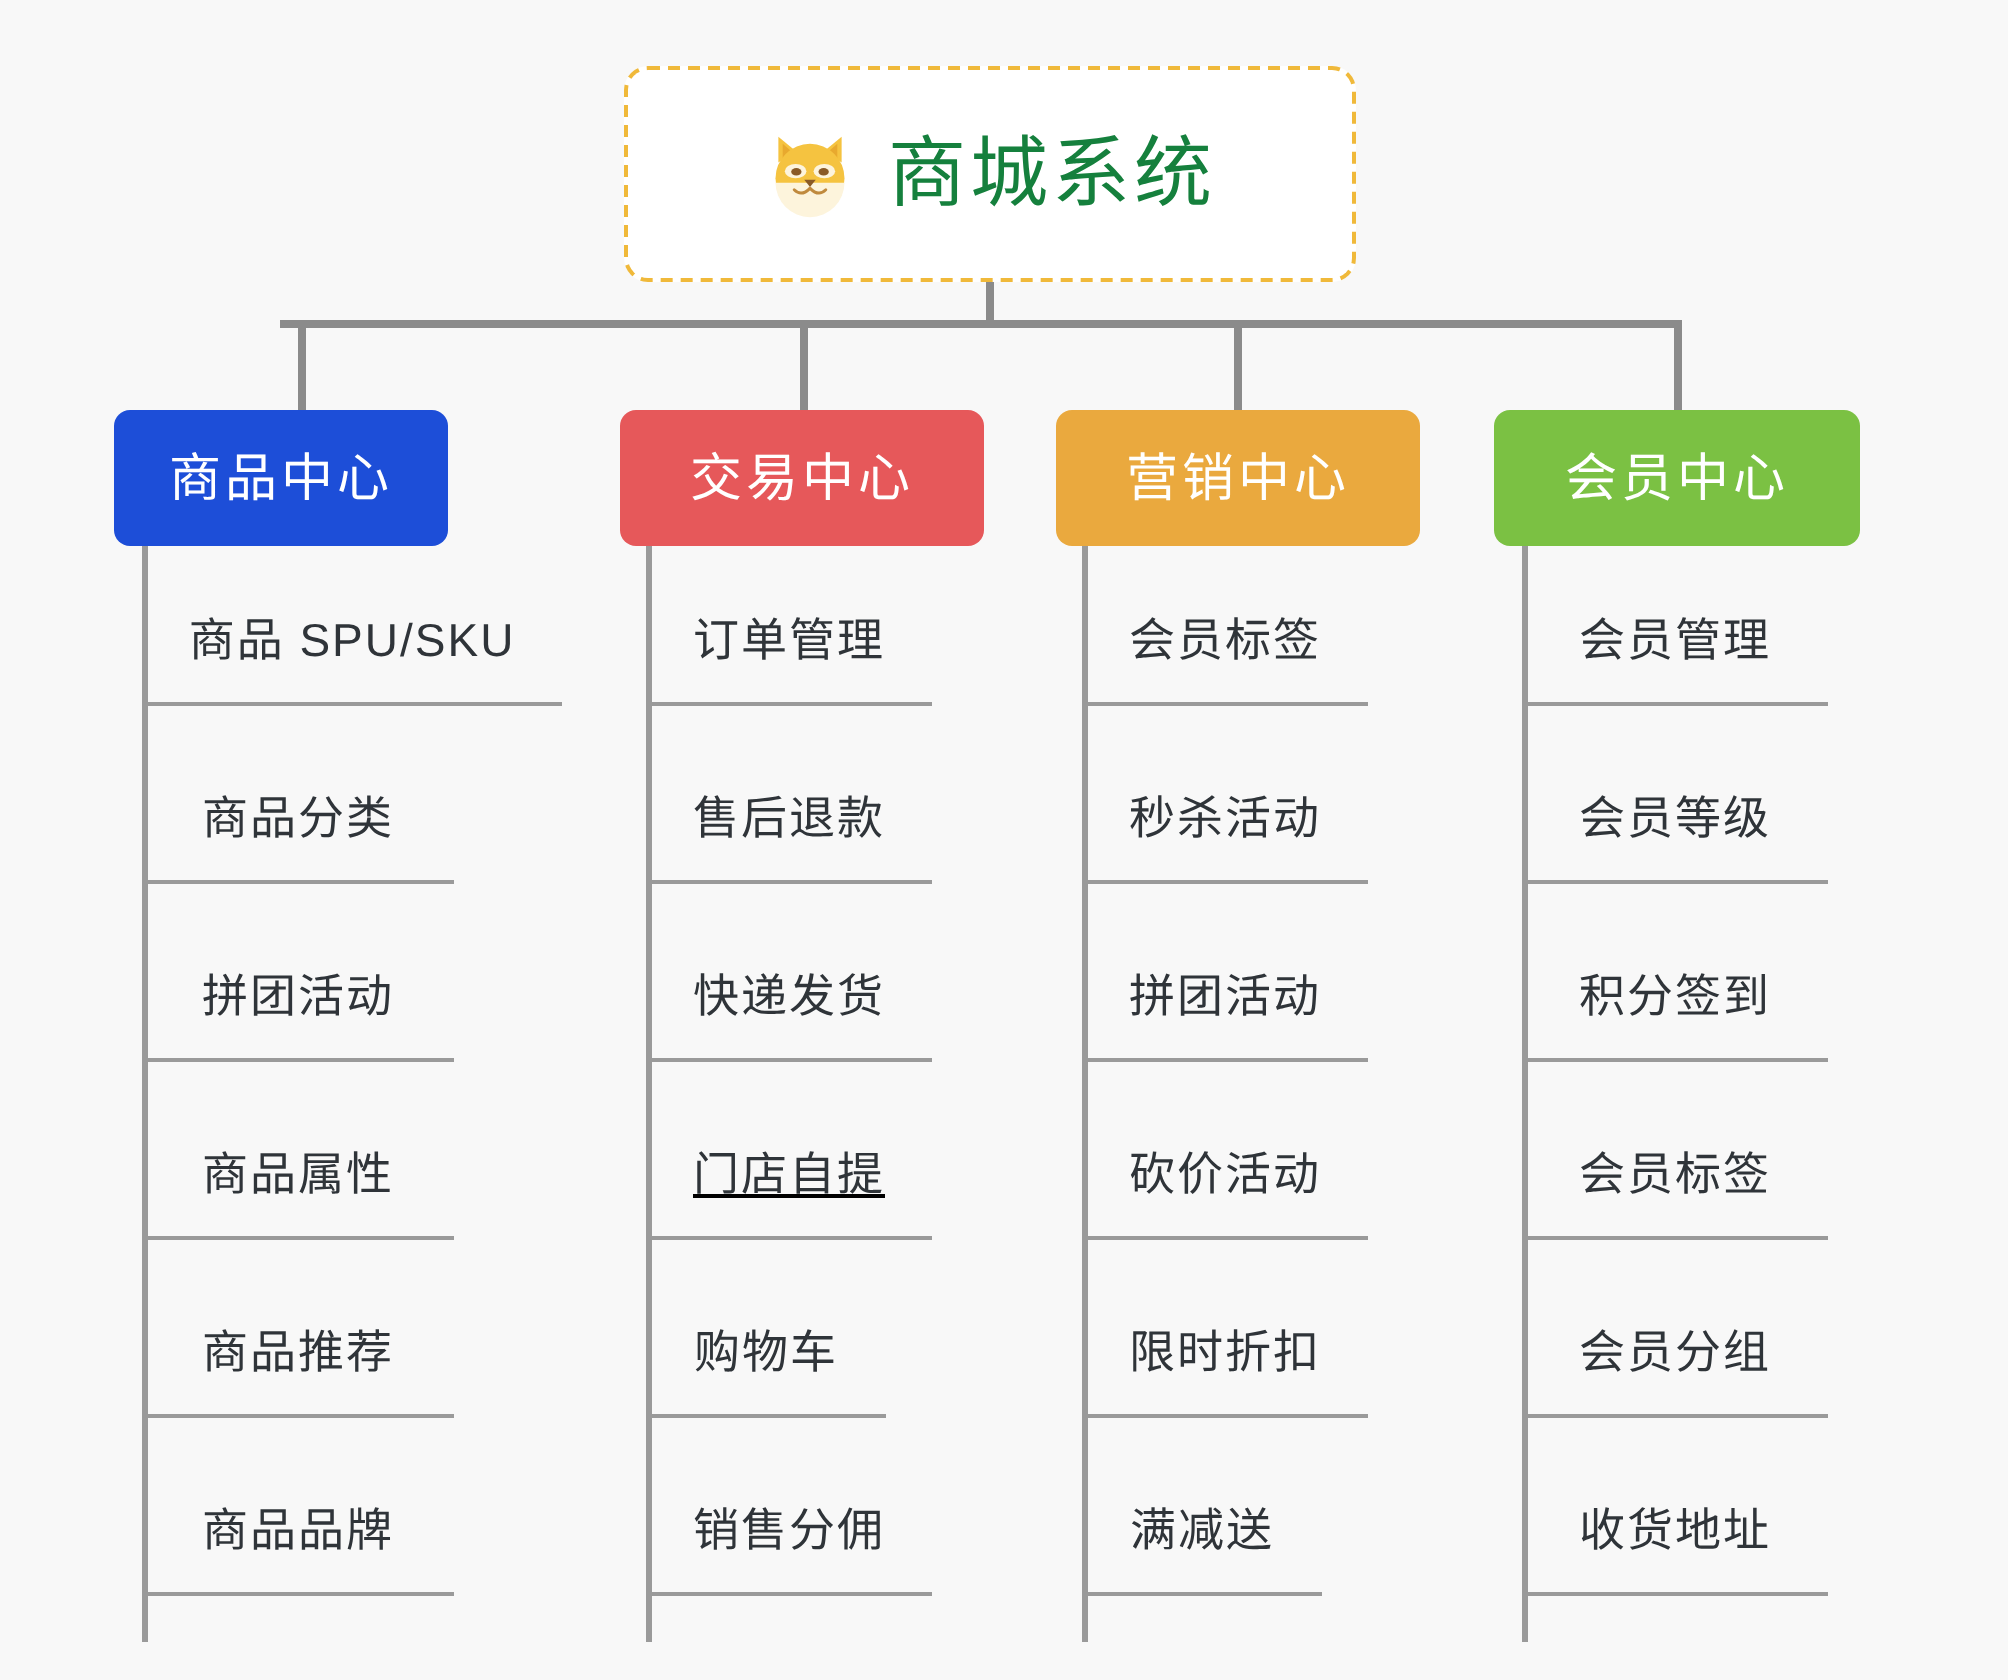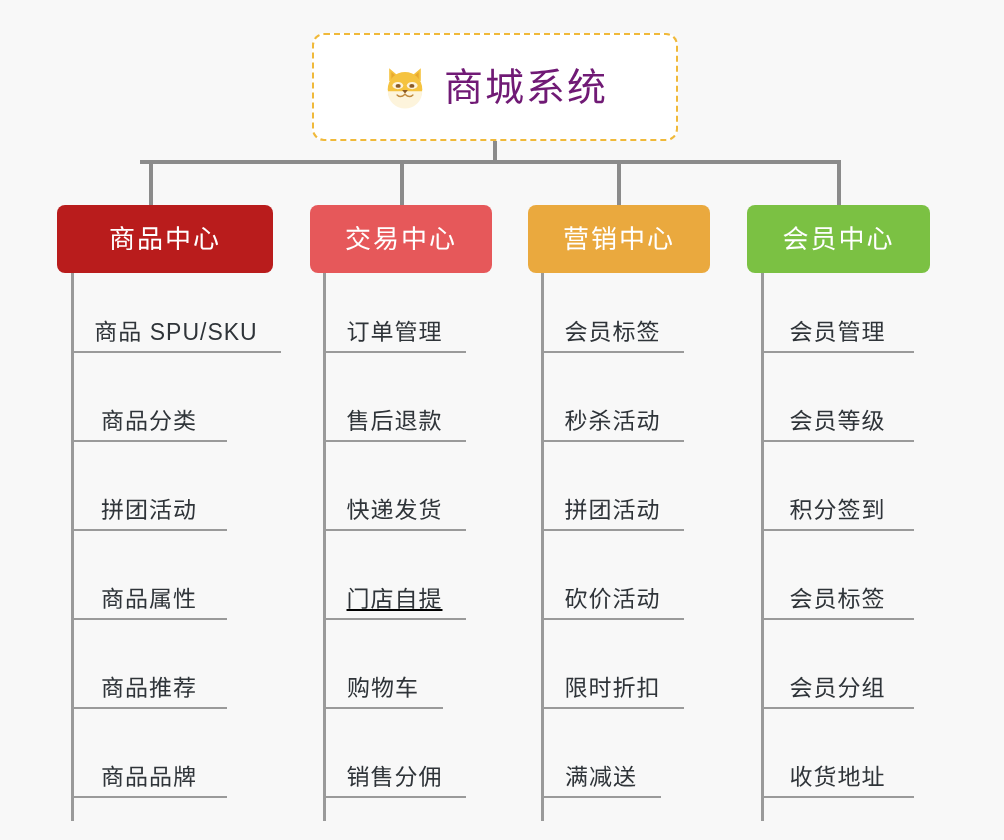--- a/index.html
+++ b/index.html
@@ -93,21 +93,21 @@
   }
   .leaf-item {
     position: absolute;
     left: 0;
     height: 80px;
     box-sizing: border-box;
     border-bottom: 2px solid #9a9a9a;
     display: flex;
     align-items: flex-end;
     justify-content: center;
-    padding-bottom: 4px;
+    padding-bottom: 16px;
   }
   .leaf-label {
     font-size: 23px;
     line-height: 1.25;
     color: #2f3439;
     white-space: nowrap;
     letter-spacing: 1px;
     padding: 0 14px;
   }
 </style>
@@ -125,32 +125,32 @@
       <circle cx="32" cy="35" r="24" fill="#f5c340"></circle>
       <path d="M8 38 a24 24 0 0 0 48 0 z" fill="#fdf4dc"></path>
       <ellipse cx="22" cy="30" rx="7.5" ry="5" fill="#fdf4dc"></ellipse>
       <ellipse cx="42" cy="30" rx="7.5" ry="5" fill="#fdf4dc"></ellipse>
       <ellipse cx="22.5" cy="30.5" rx="3.6" ry="2.6" fill="#8a5a26"></ellipse>
       <ellipse cx="41.5" cy="30.5" rx="3.6" ry="2.6" fill="#8a5a26"></ellipse>
       <path d="M32 38 m-4 -2 l8 0 l-4 5 z" fill="#8a5a26"></path>
       <path d="M32 42 q-6 6 -11 1" stroke="#c08a3e" stroke-width="2" fill="none" stroke-linecap="round"></path>
       <path d="M32 42 q6 6 11 1" stroke="#c08a3e" stroke-width="2" fill="none" stroke-linecap="round"></path>
     </svg>
-    <span class="root-label" style="color: #701a75;">商城系统</span>
+    <span class="root-label" style="color: #15803d;">商城系统</span>
   </div>
 
   <div class="conn conn-v" style="left:493px; top:141px; height:21px;"></div>
   <div class="conn conn-h" style="left:140px; top:160px; width:700px;"></div>
 
   <div class="conn conn-v" style="left:149px; top:160px; height:45px;"></div>
   <div class="conn conn-v" style="left:400px; top:160px; height:45px;"></div>
   <div class="conn conn-v" style="left:617px; top:160px; height:45px;"></div>
   <div class="conn conn-v" style="left:837px; top:160px; height:45px;"></div>
 
-  <div class="cat-box" style="left: 57px; width: 216px; background: #b91c1c; justify-content: center;">
+  <div class="cat-box" style="left: 57px; width: 167px; background: #1d4ed8; justify-content: center;">
     <span class="cat-label">商品中心</span>
   </div>
   <div class="cat-box" style="left: 310px; width: 182px; background: rgb(230, 88, 90);">
     <span class="cat-label">交易中心</span>
   </div>
   <div class="cat-box" style="left: 528px; width: 182px; background: rgb(234, 169, 62);">
     <span class="cat-label">营销中心</span>
   </div>
   <div class="cat-box" style="left: 747px; width: 183px; background: rgb(123, 193, 67);">
     <span class="cat-label">会员中心</span>

